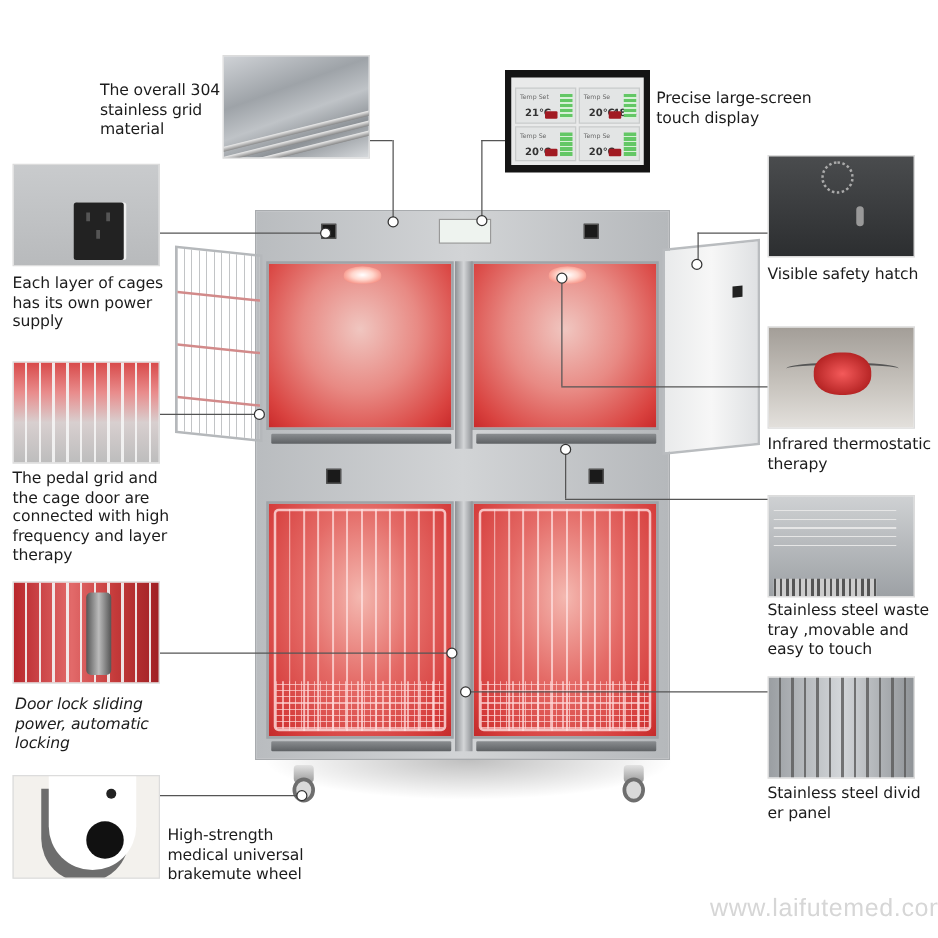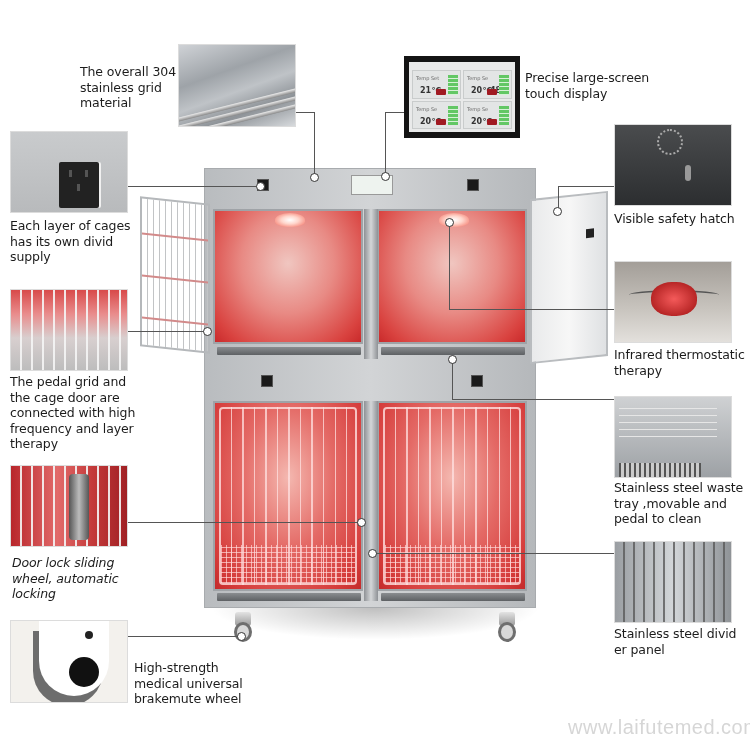--- a/index.html
+++ b/index.html
@@ -222,45 +222,45 @@
   <div>The overall 304</div>
     <div>stainless grid</div>
     <div>material</div>
 </div>
 <div class="label" style="left:525px;top:70px;">
   <div>Precise large-screen</div>
     <div>touch display</div>
 </div>
 <div class="label" style="left:10px;top:218px;">
   <div>Each layer of cages</div>
-    <div>has its own divid</div>
+    <div>has its own power</div>
     <div>supply</div>
 </div>
 <div class="label" style="left:614px;top:211px;">
   <div>Visible safety hatch</div>
 </div>
 <div class="label" style="left:10px;top:374px;">
   <div>The pedal grid and</div>
     <div>the cage door are</div>
     <div>connected with high</div>
     <div>frequency and layer</div>
     <div>therapy</div>
 </div>
 <div class="label" style="left:614px;top:347px;">
   <div>Infrared thermostatic</div>
     <div>therapy</div>
 </div>
 <div class="label" style="left:614px;top:480px;">
   <div>Stainless steel waste</div>
     <div>tray ,movable and</div>
-    <div>pedal to clean</div>
+    <div>easy to touch</div>
 </div>
 <div class="label" style="left:12px;top:555px;font-style:italic;">
   <div>Door lock sliding</div>
-    <div>wheel, automatic</div>
+    <div>power, automatic</div>
     <div>locking</div>
 </div>
 <div class="label" style="left:614px;top:626px;">
   <div>Stainless steel divid</div>
     <div>er panel</div>
 </div>
 <div class="label" style="left:134px;top:660px;">
   <div>High-strength</div>
     <div>medical universal</div>
     <div>brakemute wheel</div>

